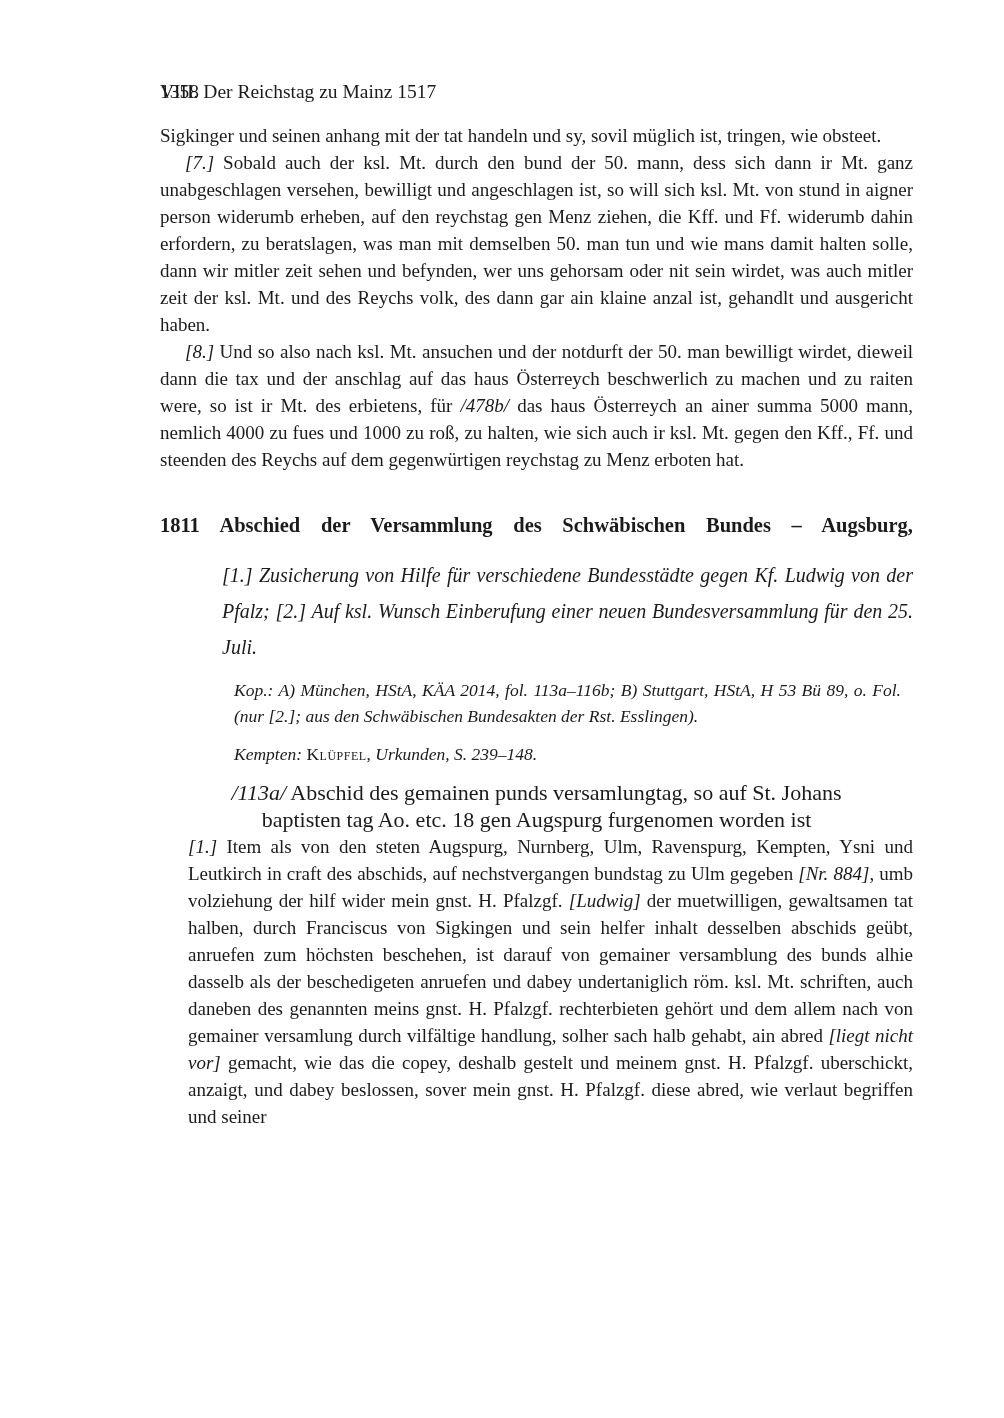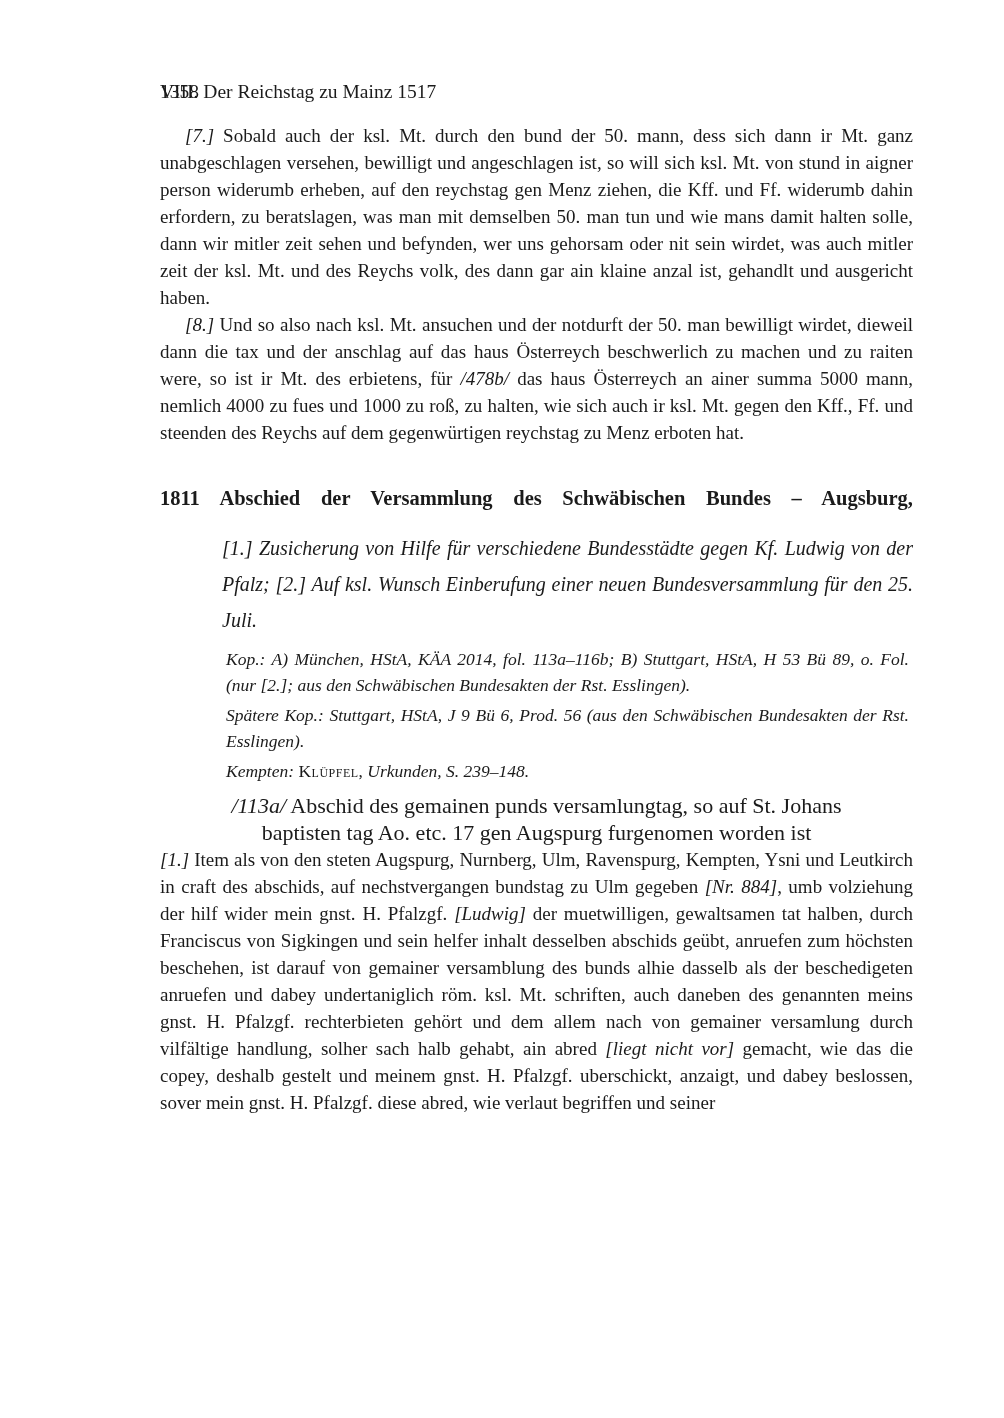--- a/index.html
+++ b/index.html
@@ -52,65 +52,65 @@
     line-height: 36px;
     text-align: justify;
   }
 
   
   .sources { margin: 8px 0 0 62px; }
   .source-line {
     font-size: 17.5px;
     line-height: 26px;
     text-align: justify;
-    margin: 4px;
+    margin: 12px;
   }
 
   
   .doc { margin-top: 8px; }
   .doc-head-line {
     font-size: 22px;
     line-height: 27px;
     text-align: center;
   }
-  .doc-para { margin-top: 0; }
+  .doc-para { margin-top: 0; margin-left: 28px; }
 
   
   .seg-n { font-style: normal; }
   .seg-i { font-style: italic; }
   .seg-sc { font-style: normal; font-variant: small-caps; letter-spacing: 0.5px; }
   .sources .seg-n { font-style: normal; }
   .sources .seg-i { font-style: italic; }
 </style>
 </head>
 <body>
 
 <div class="page">
   <div class="content">
 
     <div class="page-header">
       <span class="page-number">1358</span>
       <div class="running-title">VIII. Der Reichstag zu Mainz 1517</div>
     </div>
 
+    <p class="para"><span class="seg-n">Sigkinger und seinen anhang mit der tat handeln und sy, sovil müglich ist, tringen, wie obsteet.</span></p>
     <p class="para indent"><span class="seg-i">[7.]</span><span class="seg-n"> Sobald auch der ksl. Mt. durch den bund der 50. mann, dess sich dann ir Mt. ganz unabgeschlagen versehen, bewilligt und angeschlagen ist, so will sich ksl. Mt. von stund in aigner person widerumb erheben, auf den reychstag gen Menz ziehen, die Kff. und Ff. widerumb dahin erfordern, zu beratslagen, was man mit demselben 50. man tun und wie mans damit halten solle, dann wir mitler zeit sehen und befynden, wer uns gehorsam oder nit sein wirdet, was auch mitler zeit der ksl. Mt. und des Reychs volk, des dann gar ain klaine anzal ist, gehandlt und ausgericht haben.</span></p>
     <p class="para indent"><span class="seg-i">[8.]</span><span class="seg-n"> Und so also nach ksl. Mt. ansuchen und der notdurft der 50. man bewilligt wirdet, dieweil dann die tax und der anschlag auf das haus Österreych beschwerlich zu machen und zu raiten were, so ist ir Mt. des erbietens, für </span><span class="seg-i">/478b/</span><span class="seg-n"> das haus Österreych an ainer summa 5000 mann, nemlich 4000 zu fues und 1000 zu roß, zu halten, wie sich auch ir ksl. Mt. gegen den Kff., Ff. und steenden des Reychs auf dem gegenwürtigen reychstag zu Menz erboten hat.</span></p>
 
     <div class="entry-head">
       <div class="line1"><span>1811</span> <span>Abschied der Versammlung des Schwäbischen Bundes – Augsburg,</span></div>
     </div>
 
     <p class="para summary"><span class="seg-i">[1.] Zusicherung von Hilfe für verschiedene Bundesstädte gegen Kf. Ludwig von der Pfalz; [2.] Auf ksl. Wunsch Einberufung einer neuen Bundesver­sammlung für den 25. Juli.</span></p>
 
     <div class="sources">
       <p class="source-line"><span class="seg-i">Kop.: A) München, HStA, KÄA 2014, fol. 113a–116b; B) Stuttgart, HStA, H 53 Bü 89, o. Fol. (nur [2.]; aus den Schwäbischen Bundesakten der Rst. Esslingen).</span></p>
-      <p class="source-line"><span class="seg-i">Spätere Kop.: Stuttgart, HStA, J 9 Bü 6, Prod. 56 (aus den Schwäbischen Bundes­akten der Rst. Esslingen).</span></p>
       <p class="source-line"><span class="seg-i">Kempten: </span><span class="seg-sc">Klüpfel</span><span class="seg-n">, </span><span class="seg-i">Urkunden, S. 239–148.</span></p>
     </div>
 
     <div class="doc">
       <div class="doc-head-line"><span class="seg-i">/113a/</span><span class="seg-n"> Abschid des gemainen punds versamlungtag, so auf St. Johans</span></div>
-      <div class="doc-head-line"><span class="seg-n">baptisten tag Ao. etc. 17 gen Augspurg furgenomen worden ist</span></div>
+      <div class="doc-head-line"><span class="seg-n">baptisten tag Ao. etc. 18 gen Augspurg furgenomen worden ist</span></div>
       <p class="para doc-para"><span class="seg-i">[1.]</span><span class="seg-n"> Item als von den steten Augspurg, Nurnberg, Ulm, Ravenspurg, Kempten, Ysni und Leutkirch in craft des abschids, auf nechstvergangen bundstag zu Ulm gegeben </span><span class="seg-i">[Nr. 884]</span><span class="seg-n">, umb volziehung der hilf wider mein gnst. H. Pfalzgf. </span><span class="seg-i">[Ludwig]</span><span class="seg-n"> der muetwilligen, gewaltsamen tat halben, durch Franciscus von Sig­kingen und sein helfer inhalt desselben abschids geübt, anruefen zum höchsten beschehen, ist darauf von gemainer versamblung des bunds alhie dasselb als der beschedigeten anruefen und dabey undertaniglich röm. ksl. Mt. schriften, auch daneben des genannten meins gnst. H. Pfalzgf. rechterbieten gehört und dem allem nach von gemainer versamlung durch vilfältige handlung, solher sach halb gehabt, ain abred </span><span class="seg-i">[liegt nicht vor]</span><span class="seg-n"> gemacht, wie das die copey, deshalb gestelt und meinem gnst. H. Pfalzgf. uberschickt, anzaigt, und dabey beslos­sen, sover mein gnst. H. Pfalzgf. diese abred, wie verlaut begriffen und seiner</span></p>
     </div>
 
   </div>
 </div>
 
 </body></html>

